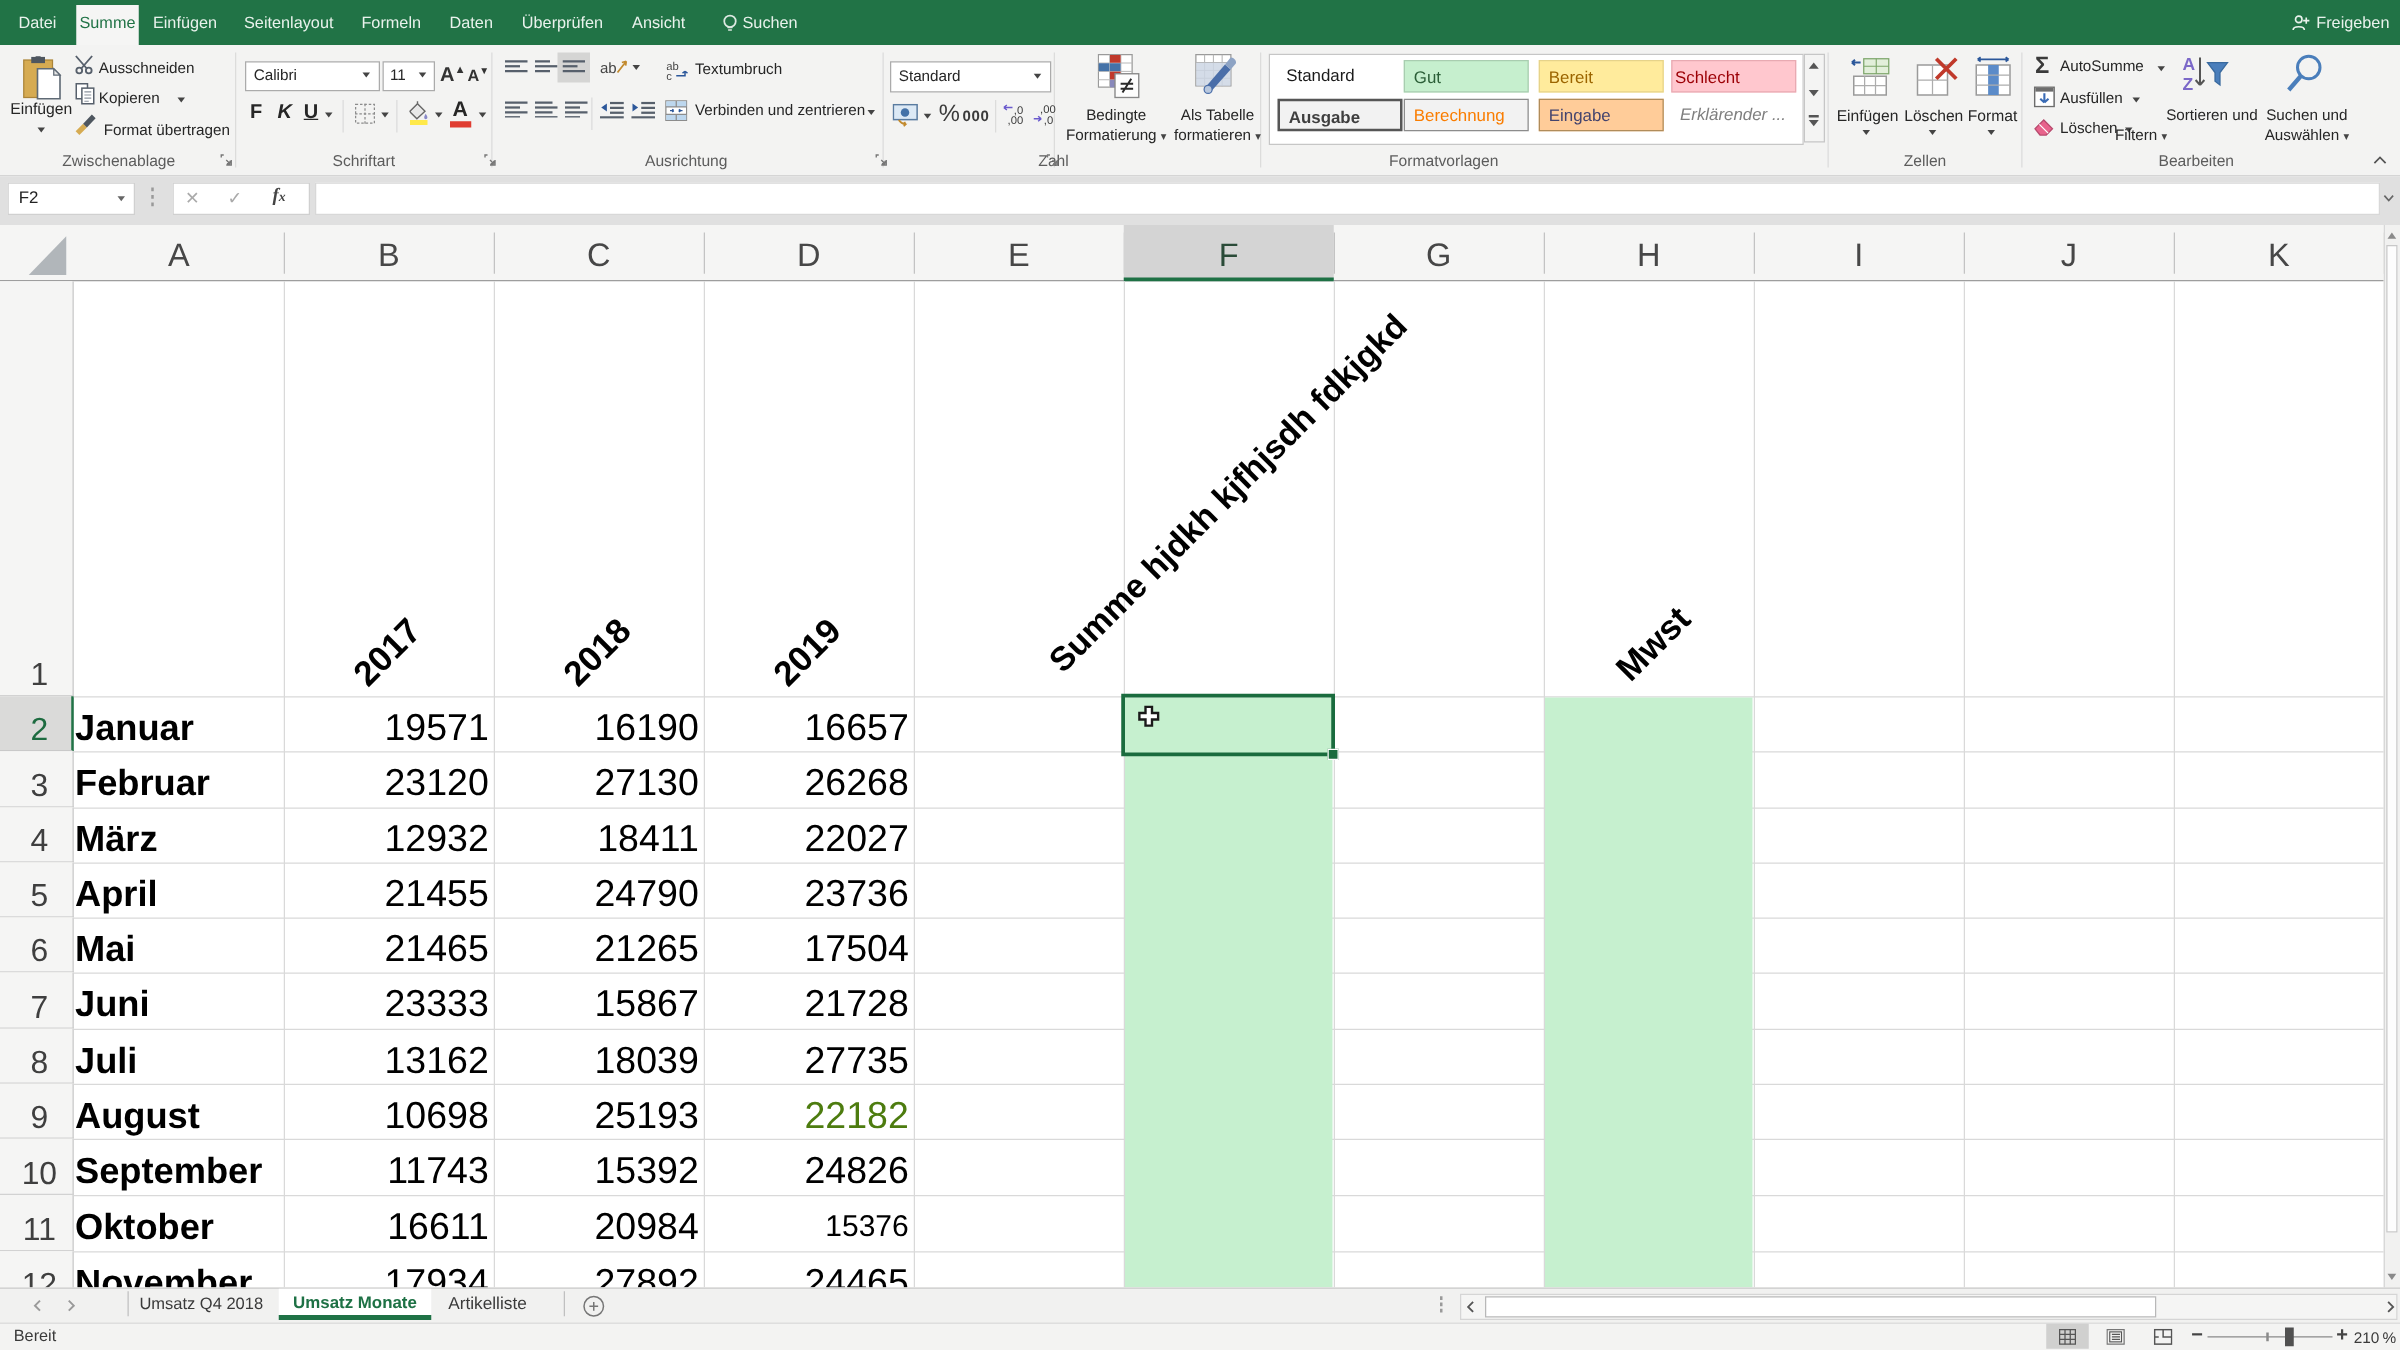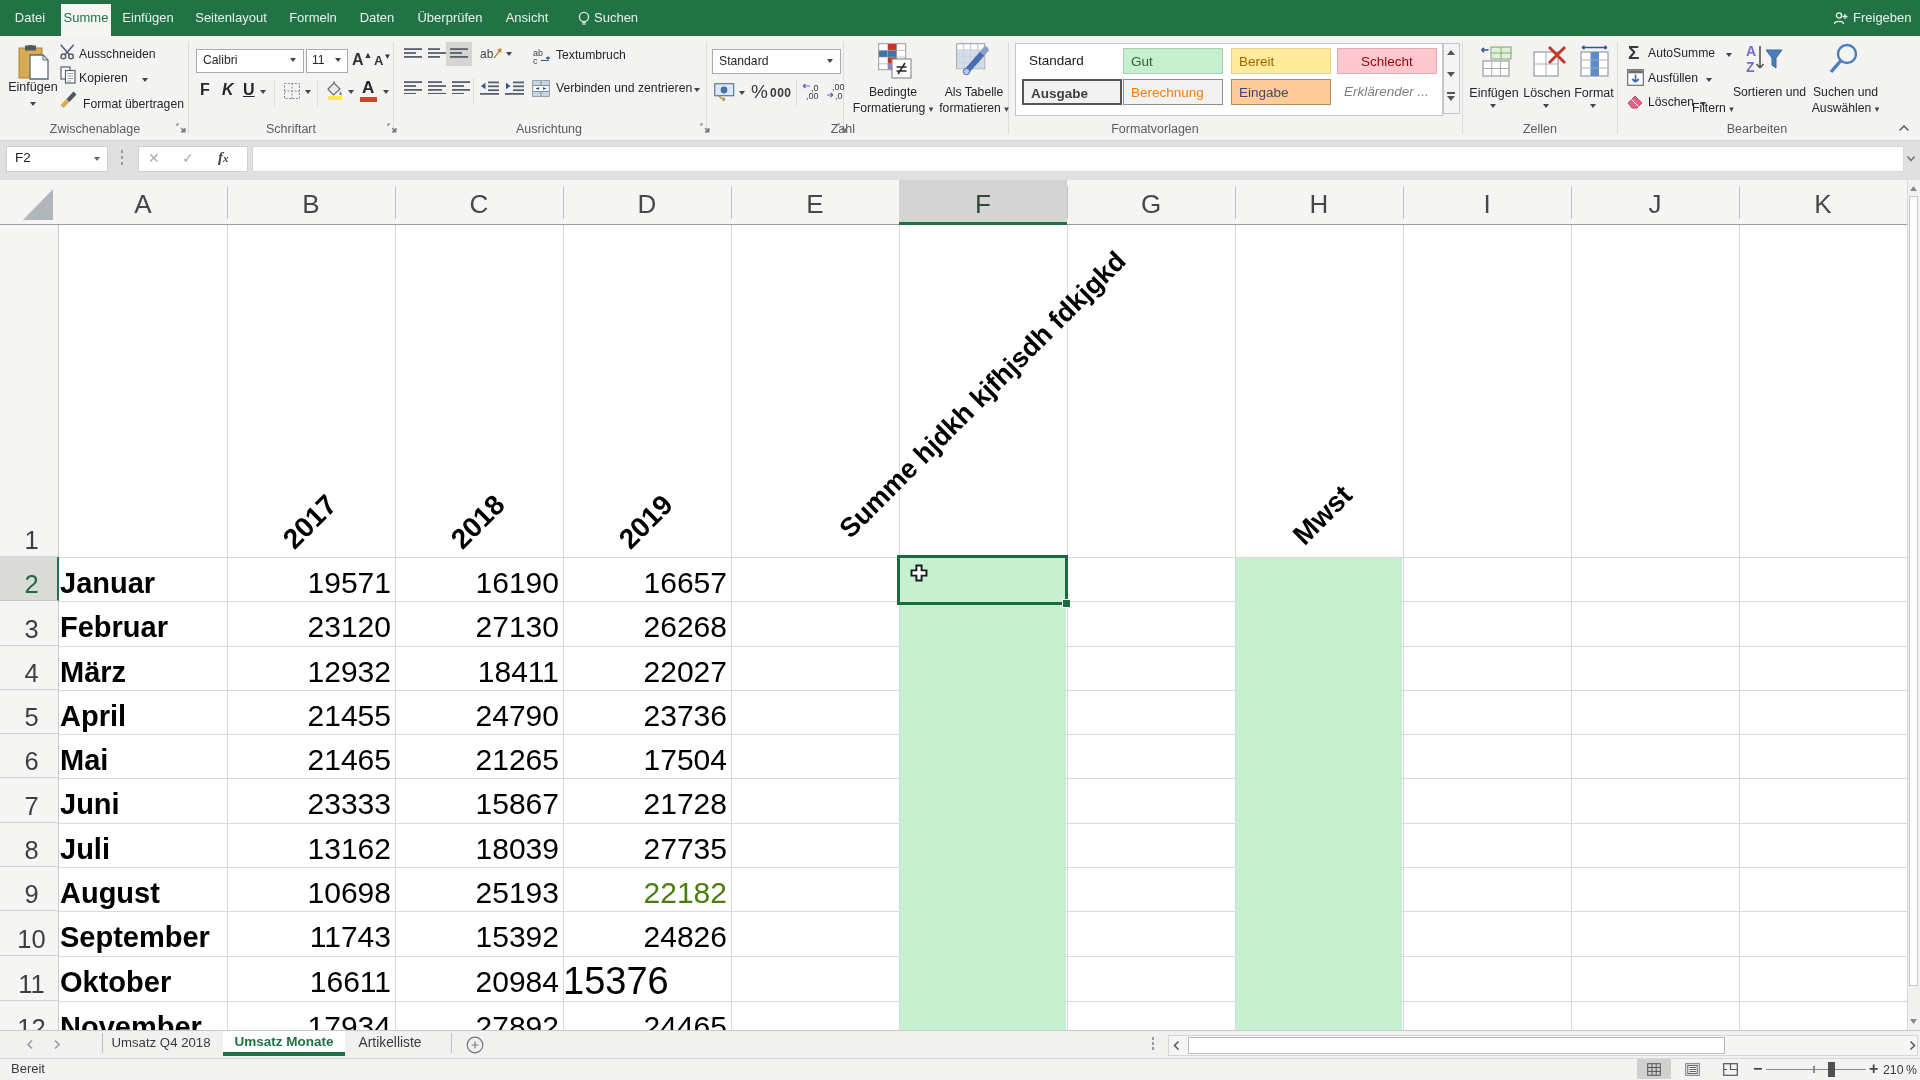--- a/index.html
+++ b/index.html
@@ -231,21 +231,21 @@
 <path d="M12.5 30.5 L8.5 26.5 L24 8.5 L28.5 12.5 Z" fill="#4a6ea9"></path>
 <path d="M24 8.5 L28.5 12.5 L32.5 8 C34 6 30 1.5 28 3.5 Z" fill="#8da3c4"></path>
 <circle cx="10.5" cy="28.5" r="3.2" fill="#b9c8de" stroke="#4a6ea9" stroke-width="1"></circle>
 </svg>
 <div class="ab btxt" style="left:914px;top:85px;width:120px;text-align:center">Als Tabelle</div>
 <div class="ab btxt" style="left:914px;top:101px;width:120px;text-align:center">formatieren <span style="font-size:9px;color:#444">▾</span></div>
 <div class="ab" style="left:1015px;top:43px;width:426px;height:71px;background:#fff;border:1px solid #c6c6c6"></div>
 <div class="ab" style="left:1022px;top:48px;width:100px;height:26px;background:#fff;border:none;color:#1a1a1a;font-weight:normal;font-style:normal;font-size:13.5px;line-height:25px;box-sizing:border-box;padding-left:7px">Standard</div>
 <div class="ab" style="left:1123px;top:48px;width:100px;height:26px;background:#c6efce;border:1px solid #a9cdb0;color:#2c5f38;font-weight:normal;font-style:normal;font-size:13.5px;line-height:25px;box-sizing:border-box;padding-left:7px">Gut</div>
 <div class="ab" style="left:1231px;top:48px;width:100px;height:26px;background:#ffeb9c;border:1px solid #e6d38a;color:#9c6500;font-weight:normal;font-style:normal;font-size:13.5px;line-height:25px;box-sizing:border-box;padding-left:7px">Bereit</div>
-<div class="ab" style="left:1337px;top:48px;width:100px;height:26px;background:#ffc7ce;border:1px solid #e8aab2;color:#9c0006;font-weight:normal;font-style:normal;font-size:13.5px;line-height:25px;box-sizing:border-box;padding-left:23px">Schlecht</div>
+<div class="ab" style="left:1337px;top:48px;width:100px;height:26px;background:#ffc7ce;border:1px solid #e8aab2;color:#9c0006;font-weight:normal;font-style:normal;font-size:13.5px;line-height:25px;box-sizing:border-box;padding-left:2px">Schlecht</div>
 <div class="ab" style="left:1022px;top:79px;width:100px;height:26px;background:#f2f2f2;border:2px solid #565656;color:#3f3f3f;font-weight:bold;font-style:normal;font-size:13.5px;line-height:25px;box-sizing:border-box;padding-left:7px">Ausgabe</div>
 <div class="ab" style="left:1123px;top:79px;width:100px;height:26px;background:#f2f2f2;border:1.5px solid #8c8c8c;color:#fa7d00;font-weight:normal;font-style:normal;font-size:13.5px;line-height:25px;box-sizing:border-box;padding-left:7px">Berechnung</div>
 <div class="ab" style="left:1231px;top:79px;width:100px;height:26px;background:#ffcc99;border:1.5px solid #b08c5a;color:#44446e;font-weight:normal;font-style:normal;font-size:13.5px;line-height:25px;box-sizing:border-box;padding-left:7px">Eingabe</div>
 <div class="ab" style="left:1337px;top:79px;width:100px;height:26px;background:#fff;border:none;color:#7f7f7f;font-weight:normal;font-style:italic;font-size:13.5px;line-height:25px;box-sizing:border-box;padding-left:7px">Erklärender ...</div>
 <div class="ab" style="left:1443px;top:43px;width:17px;height:71px;background:#f4f4f3;border:1px solid #c6c6c6;box-sizing:border-box"></div>
 <div class="ab" style="left:1447px;top:50px;width:0;height:0;border-left:4px solid transparent;border-right:4px solid transparent;border-bottom:5px solid #555"></div>
 <div class="ab" style="left:1447px;top:72px;width:0;height:0;border-left:4px solid transparent;border-right:4px solid transparent;border-top:5px solid #555"></div>
 <div class="ab" style="left:1447px;top:92px;width:8px;height:1.5px;background:#555"></div>
 <div class="ab" style="left:1447px;top:96px;width:0;height:0;border-left:4px solid transparent;border-right:4px solid transparent;border-top:5px solid #555"></div>
 <svg class="ab" style="left:1480px;top:44px" width="34" height="34" viewBox="0 0 34 34">
@@ -426,21 +426,21 @@
 <div class="ab" style="left:227px;top:687px;width:164px;height:44px;font-size:30px;color:#000;text-align:right;line-height:51px">10698</div>
 <div class="ab" style="left:395px;top:687px;width:164px;height:44px;font-size:30px;color:#000;text-align:right;line-height:51px">25193</div>
 <div class="ab" style="left:563px;top:687px;width:164px;height:44px;font-size:30px;color:#4d7c0f;text-align:right;line-height:51px">22182</div>
 <div class="ab" style="left:60px;top:731px;width:170px;height:44px;font-size:29px;font-weight:bold;color:#000;line-height:52px">September</div>
 <div class="ab" style="left:227px;top:731px;width:164px;height:44px;font-size:30px;color:#000;text-align:right;line-height:51px">11743</div>
 <div class="ab" style="left:395px;top:731px;width:164px;height:44px;font-size:30px;color:#000;text-align:right;line-height:51px">15392</div>
 <div class="ab" style="left:563px;top:731px;width:164px;height:44px;font-size:30px;color:#000;text-align:right;line-height:51px">24826</div>
 <div class="ab" style="left:60px;top:776px;width:170px;height:44px;font-size:29px;font-weight:bold;color:#000;line-height:52px">Oktober</div>
 <div class="ab" style="left:227px;top:776px;width:164px;height:44px;font-size:30px;color:#000;text-align:right;line-height:51px">16611</div>
 <div class="ab" style="left:395px;top:776px;width:164px;height:44px;font-size:30px;color:#000;text-align:right;line-height:51px">20984</div>
-<div class="ab" style="left:563px;top:776px;width:164px;height:44px;font-size:38px;color:#000;line-height:51px">15376</div>
+<div class="ab" style="left:563px;top:776px;width:164px;height:44px;font-size:24px;color:#000;text-align:right;line-height:51px">15376</div>
 <div class="ab" style="left:60px;top:821px;width:170px;height:44px;font-size:29px;font-weight:bold;color:#000;line-height:52px">November</div>
 <div class="ab" style="left:227px;top:821px;width:164px;height:44px;font-size:30px;color:#000;text-align:right;line-height:51px">17934</div>
 <div class="ab" style="left:395px;top:821px;width:164px;height:44px;font-size:30px;color:#000;text-align:right;line-height:51px">27892</div>
 <div class="ab" style="left:563px;top:821px;width:164px;height:44px;font-size:30px;color:#000;text-align:right;line-height:51px">24465</div>
 <div class="ab" style="left:298px;top:346px;height:28px;line-height:28px;font-size:28px;transform:rotate(-45deg);transform-origin:left bottom;font-weight:bold;color:#000;white-space:nowrap;">2017</div>
 <div class="ab" style="left:466px;top:346px;height:28px;line-height:28px;font-size:28px;transform:rotate(-45deg);transform-origin:left bottom;font-weight:bold;color:#000;white-space:nowrap;">2018</div>
 <div class="ab" style="left:634px;top:346px;height:28px;line-height:28px;font-size:28px;transform:rotate(-45deg);transform-origin:left bottom;font-weight:bold;color:#000;white-space:nowrap;">2019</div>
 <div class="ab" style="left:854px;top:336px;height:27px;line-height:27px;font-size:27px;transform:rotate(-45deg);transform-origin:left bottom;font-weight:bold;color:#000;white-space:nowrap;">Summe hjdkh kjfhjsdh fdkjgkd</div>
 <div class="ab" style="left:1308px;top:342px;height:28px;line-height:28px;font-size:28px;transform:rotate(-45deg);transform-origin:left bottom;font-weight:bold;color:#000;white-space:nowrap;">Mwst</div>
 <div class="ab" style="left:897px;top:375px;width:171px;height:50px;border:3px solid #1a6c3e;box-sizing:border-box"></div>

